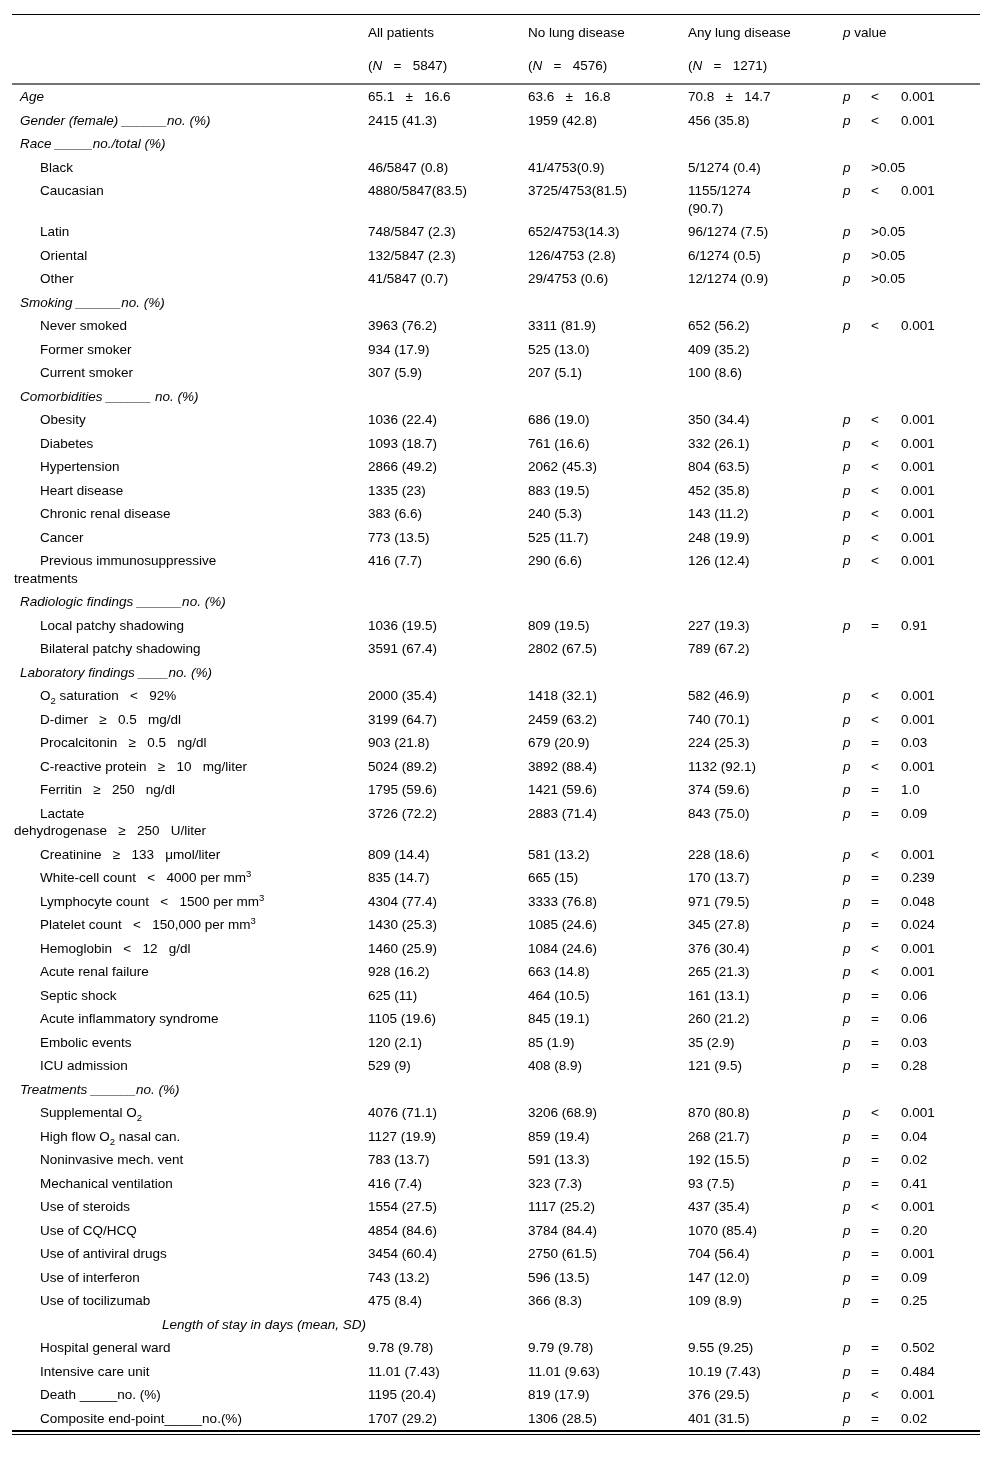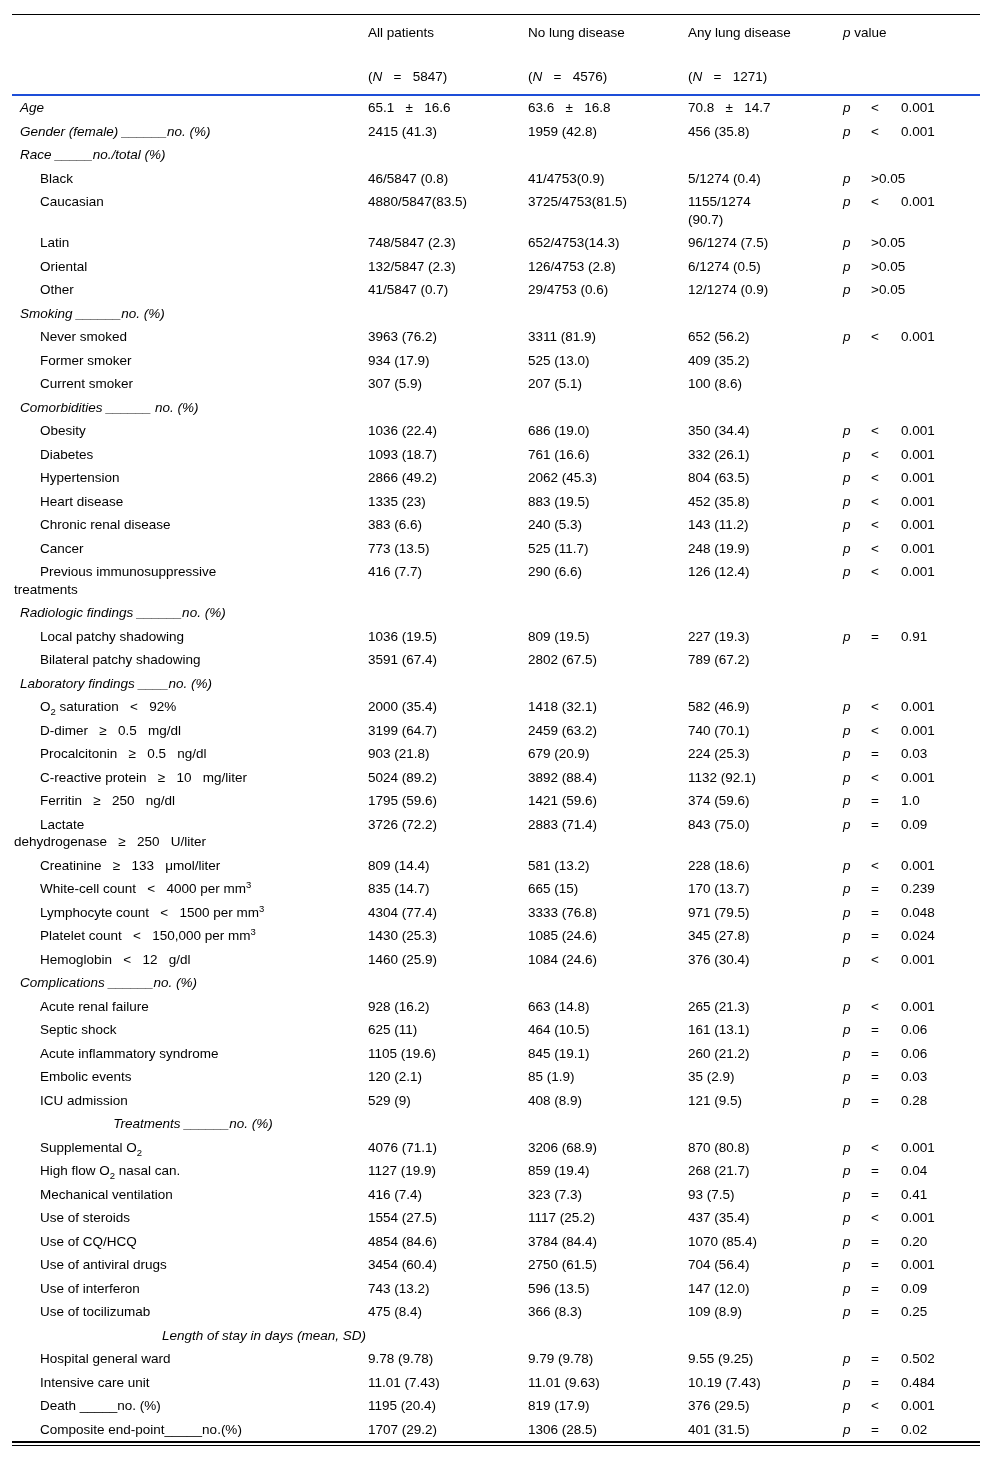--- a/index.html
+++ b/index.html
@@ -13,24 +13,24 @@
   table.tbl {
     border-collapse:collapse; table-layout:fixed;
     width:968px;
     border-top:1.5px solid #000;
     border-bottom:2px solid #000;
   }
   .bottom-rule { width:968px; height:2px; border-bottom:1.5px solid #000; }
   thead th {
     font-weight:normal; text-align:left; vertical-align:top;
     padding:9px 2px 9px 0;
-    border-bottom:2px solid #1d4ed8;
+    border-bottom:2px solid #737373;
   }
   .h-title { white-space:pre-wrap; }
-  .h-n { margin-top:26px; white-space:pre-wrap; }
+  .h-n { margin-top:15px; white-space:pre-wrap; }
   tbody td { vertical-align:top; padding:3px 2px 3px 0; }
   .lab { white-space:pre-wrap; }
   .lab.sec { font-style:italic; padding-left:8px; }
   .lab.item { text-indent:26px; padding-left:2px; }
   .val { white-space:pre-wrap; }
   .pwrap { display:flex; align-items:flex-start; }
   .pi { font-style:italic; width:28px; flex:0 0 28px; }
   .pop { min-width:26px; flex:0 0 auto; padding-right:4px; }
   .pval { flex:1 1 auto; }
   sub, sup { font-size:9.5px; line-height:0; }
@@ -473,27 +473,20 @@
           <td class="val">376 (30.4)</td>
           <td>
             <div class="pwrap">
               <span class="pi">p</span>
               <span class="pop">&lt;</span>
               <span class="pval">0.001</span>
             </div>
           </td>
         </tr>
         <tr>
-          <td class="lab sec" style="font-style: italic;">Complications ______no. (%)</td>
-          <td class="val"></td>
-          <td class="val"></td>
-          <td class="val"></td>
-          <td></td>
-        </tr>
-        <tr>
           <td class="lab item">Acute renal failure</td>
           <td class="val">928 (16.2)</td>
           <td class="val">663 (14.8)</td>
           <td class="val">265 (21.3)</td>
           <td>
             <div class="pwrap">
               <span class="pi">p</span>
               <span class="pop">&lt;</span>
               <span class="pval">0.001</span>
             </div>
@@ -545,21 +538,21 @@
           <td class="val">121 (9.5)</td>
           <td>
             <div class="pwrap">
               <span class="pi">p</span>
               <span class="pop">=</span>
               <span class="pval">0.28</span>
             </div>
           </td>
         </tr>
         <tr>
-          <td class="lab sec" style="font-style: italic; text-align: center;">Treatments ______no. (%)</td>
+          <td class="lab sec" style="font-style: italic;">Treatments ______no. (%)</td>
           <td class="val"></td>
           <td class="val"></td>
           <td class="val"></td>
           <td></td>
         </tr>
         <tr>
           <td class="lab item">Supplemental O<sub>2</sub></td>
           <td class="val">4076 (71.1)</td>
           <td class="val">3206 (68.9)</td>
           <td class="val">870 (80.8)</td>
@@ -574,20 +567,33 @@
         <tr>
           <td class="lab item">High flow O<sub>2</sub> nasal can.</td>
           <td class="val">1127 (19.9)</td>
           <td class="val">859 (19.4)</td>
           <td class="val">268 (21.7)</td>
           <td>
             <div class="pwrap">
               <span class="pi">p</span>
               <span class="pop">=</span>
               <span class="pval">0.04</span>
+            </div>
+          </td>
+        </tr>
+        <tr>
+          <td class="lab item">Noninvasive mech. vent</td>
+          <td class="val">783 (13.7)</td>
+          <td class="val">591 (13.3)</td>
+          <td class="val">192 (15.5)</td>
+          <td>
+            <div class="pwrap">
+              <span class="pi">p</span>
+              <span class="pop">=</span>
+              <span class="pval">0.02</span>
             </div>
           </td>
         </tr>
         <tr>
           <td class="lab item">Mechanical ventilation</td>
           <td class="val">416 (7.4)</td>
           <td class="val">323 (7.3)</td>
           <td class="val">93 (7.5)</td>
           <td>
             <div class="pwrap">

